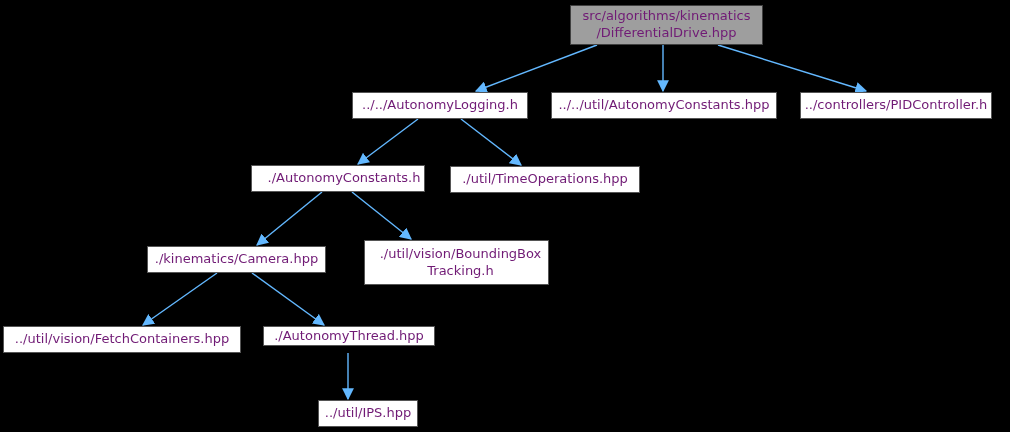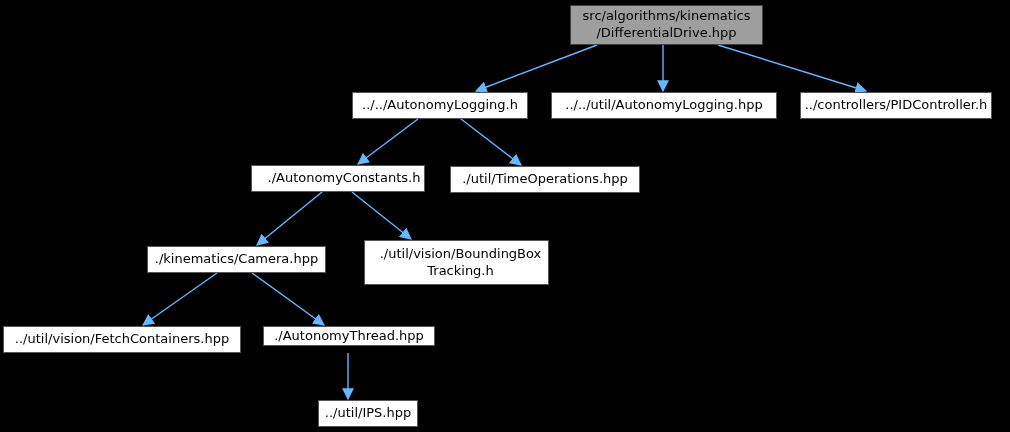--- a/index.html
+++ b/index.html
@@ -25,21 +25,21 @@
   }
   .node {
     position: absolute;
     box-sizing: border-box;
     display: flex;
     flex-direction: column;
     align-items: center;
     justify-content: center;
     background: #ffffff;
     border: 1.5px solid #555555;
-    color: #000000;
+    color: #701a75;
     font-size: 13px;
     line-height: 1.28;
     text-align: center;
     white-space: nowrap;
     cursor: pointer;
   }
   .node.root {
     background: #9e9e9e;
     border-color: #404040;
   }
@@ -70,21 +70,21 @@
     </svg>
 
 <div class="node root" style="left: 570px; top: 5px; width: 193px; height: 40px;">
       <span class="node-label">src/algorithms/kinematics</span>
       <span class="node-label">/DifferentialDrive.hpp</span>
     </div>
     <div class="node" style="left: 352px; top: 92px; width: 176px; height: 27px;">
       <span class="node-label">../../AutonomyLogging.h</span>
     </div>
     <div class="node" style="left: 551px; top: 92px; width: 226px; height: 27px;">
-      <span class="node-label">../../util/AutonomyLogging.hpp</span>
+      <span class="node-label">../../util/AutonomyConstants.hpp</span>
     </div>
     <div class="node" style="left: 800px; top: 92px; width: 192px; height: 27px; align-items: center;">
       <span class="node-label">../controllers/PIDController.h</span>
     </div>
     <div class="node" style="left: 251px; top: 165px; width: 174px; height: 27px; padding-left: 12px;">
       <span class="node-label">./AutonomyConstants.h</span>
     </div>
     <div class="node" style="left: 450px; top: 166px; width: 190px; height: 27px;">
       <span class="node-label">./util/TimeOperations.hpp</span>
     </div>

